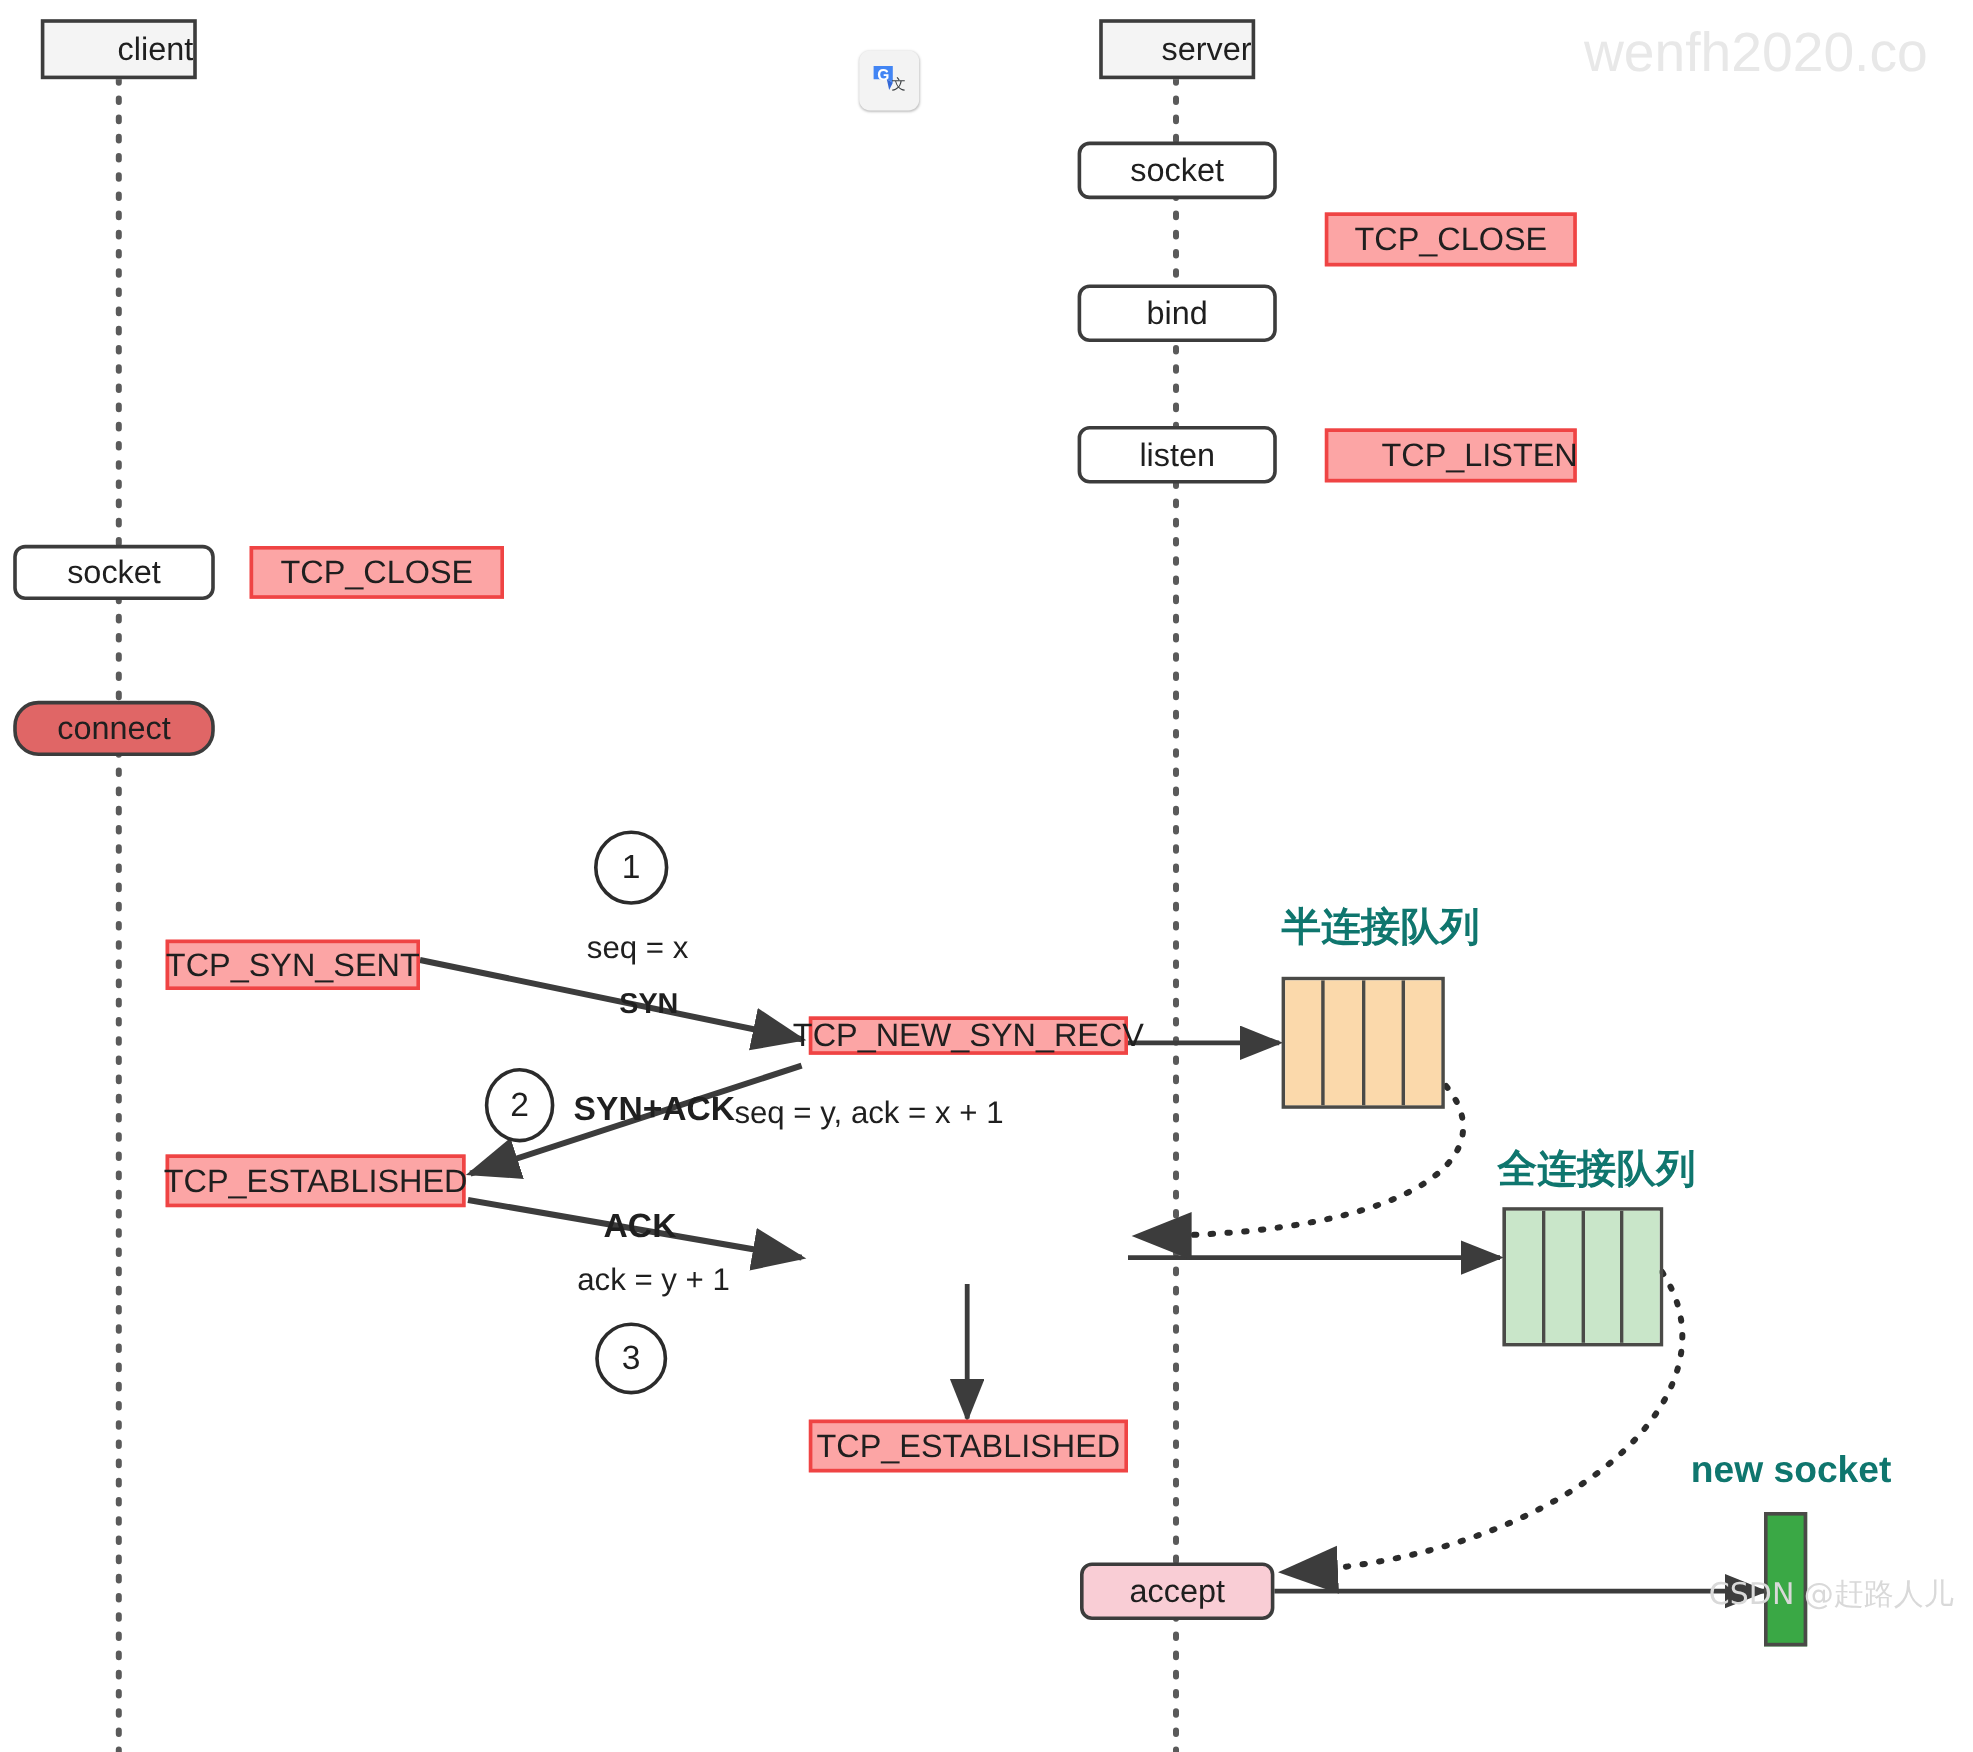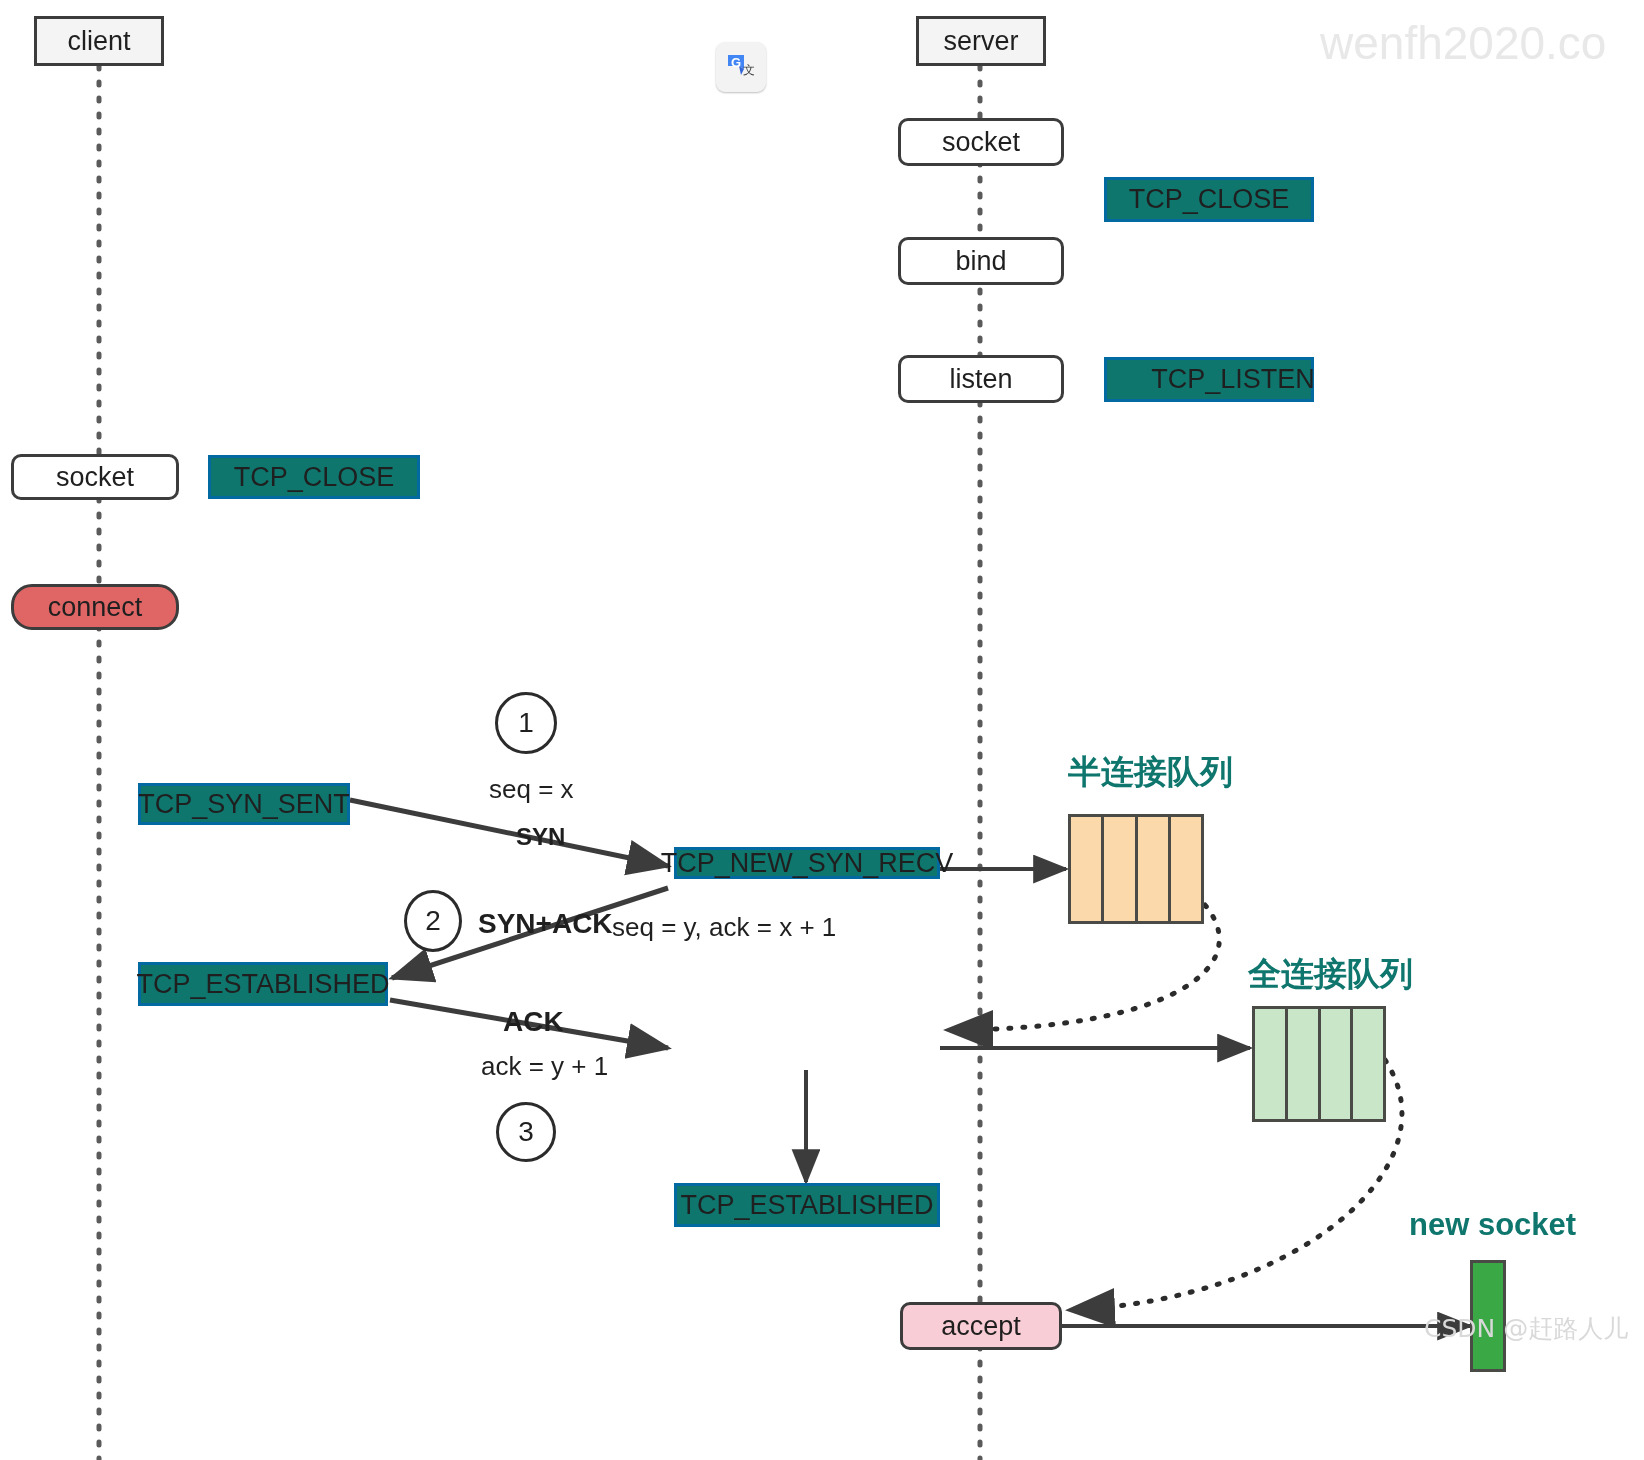--- a/index.html
+++ b/index.html
@@ -5,27 +5,27 @@
   html,body{margin:0;padding:0;background:#ffffff;}
   body{width:1644px;height:1460px;position:relative;overflow:hidden;
        font-family:"Liberation Sans","DejaVu Sans",sans-serif;}
   #canvas{position:absolute;left:0;top:0;width:1644px;height:1460px;}
   svg.layer{position:absolute;left:0;top:0;width:1644px;height:1460px;pointer-events:none;}
 
   .node{position:absolute;box-sizing:border-box;display:flex;align-items:center;
         justify-content:center;text-align:center;color:#1f1f1f;}
 
   
-  .head{background:#f4f4f4;border:3px solid #3c3c3c;font-size:27px;}
+  .head{background:#f4f4f4;border:3px solid #3c3c3c;font-size:27px;justify-content:flex-end;}
   
   .syscall{background:#ffffff;border:3px solid #3c3c3c;border-radius:10px;font-size:27px;}
   .syscall.connect{background:#e06666;}
   .syscall.accept{background:#f9cdd5;}
   
-  .state{background:#0f766e;border:3px solid #0369a1;font-size:27px;}
+  .state{background:#fca5a5;border:3px solid #ef4444;font-size:27px;}
 
   
   .circ{position:absolute;border:3px solid #2b2b2b;border-radius:50%;
         display:flex;align-items:center;justify-content:center;
         font-size:28px;color:#1f1f1f;background:#fff;}
 
   
   .lbl{position:absolute;color:#1f1f1f;white-space:nowrap;}
   .lbl.bold{font-weight:bold;}
   .lbl.red{color:#0f766e;font-weight:bold;}

